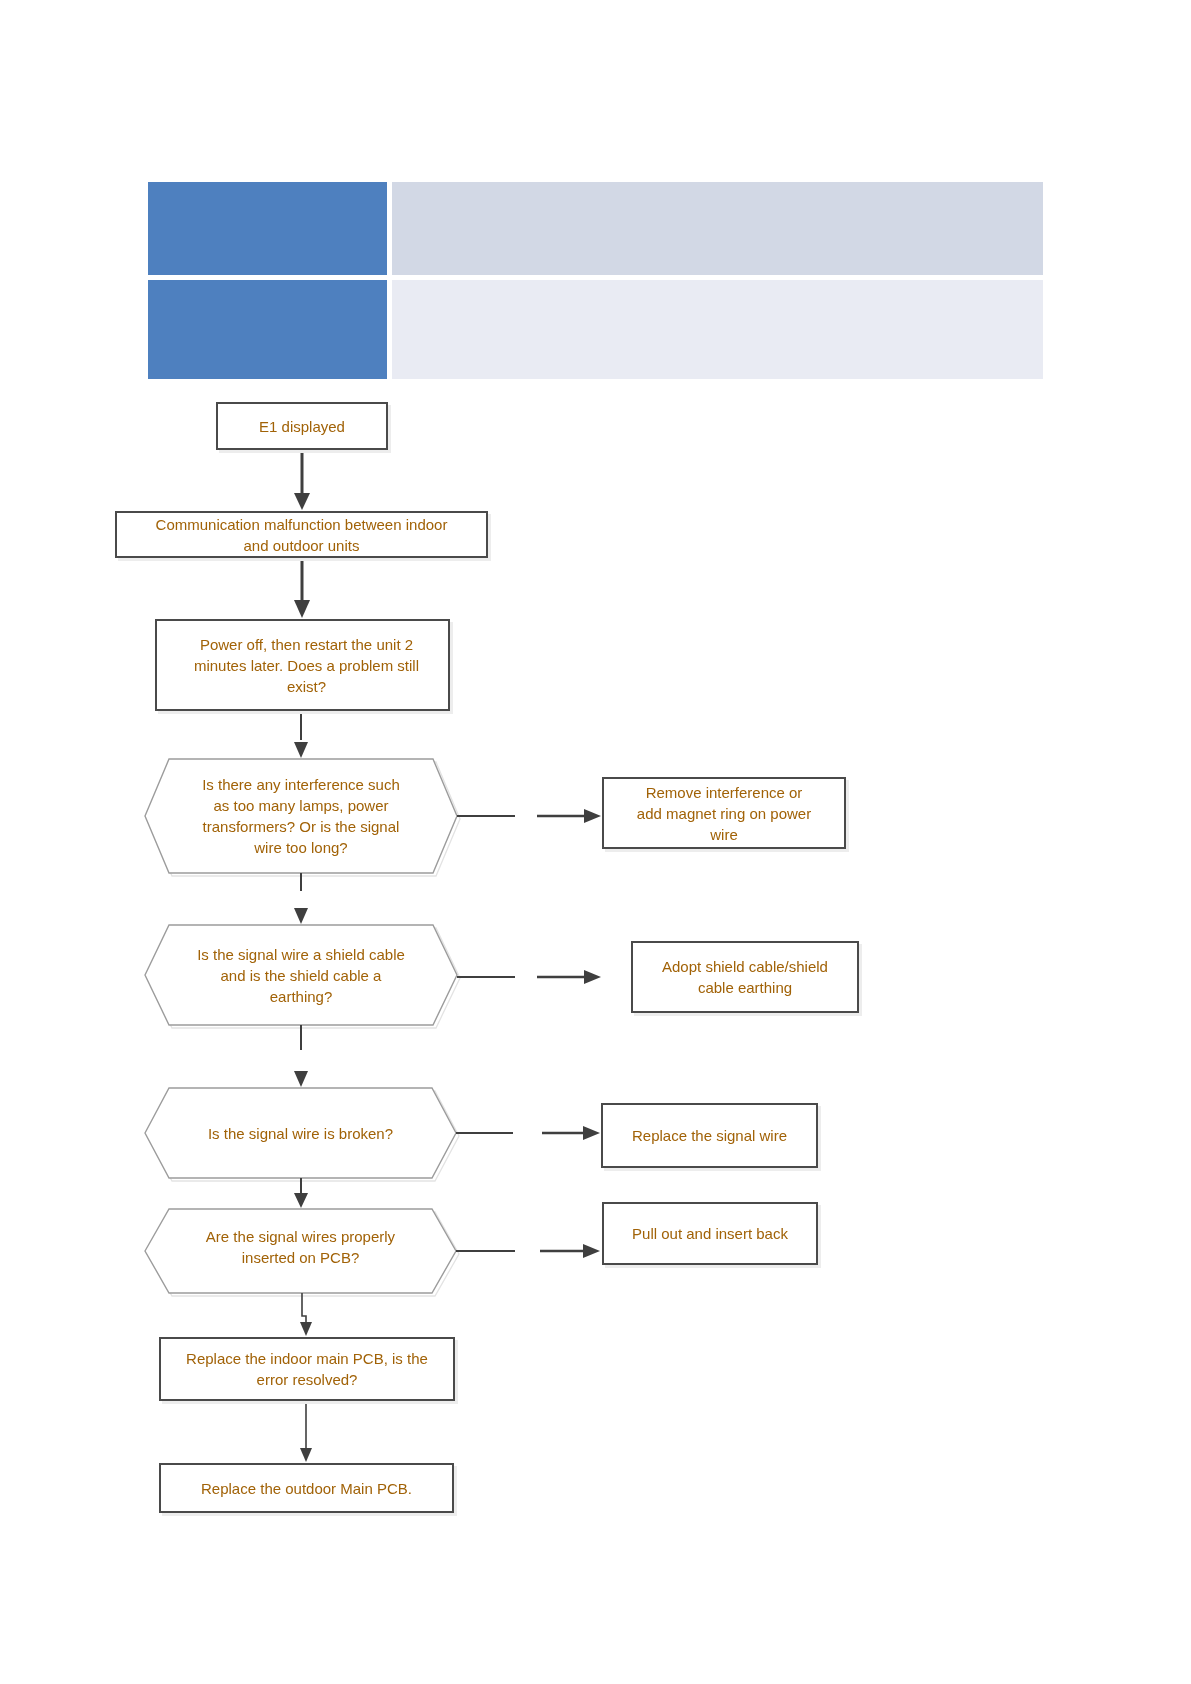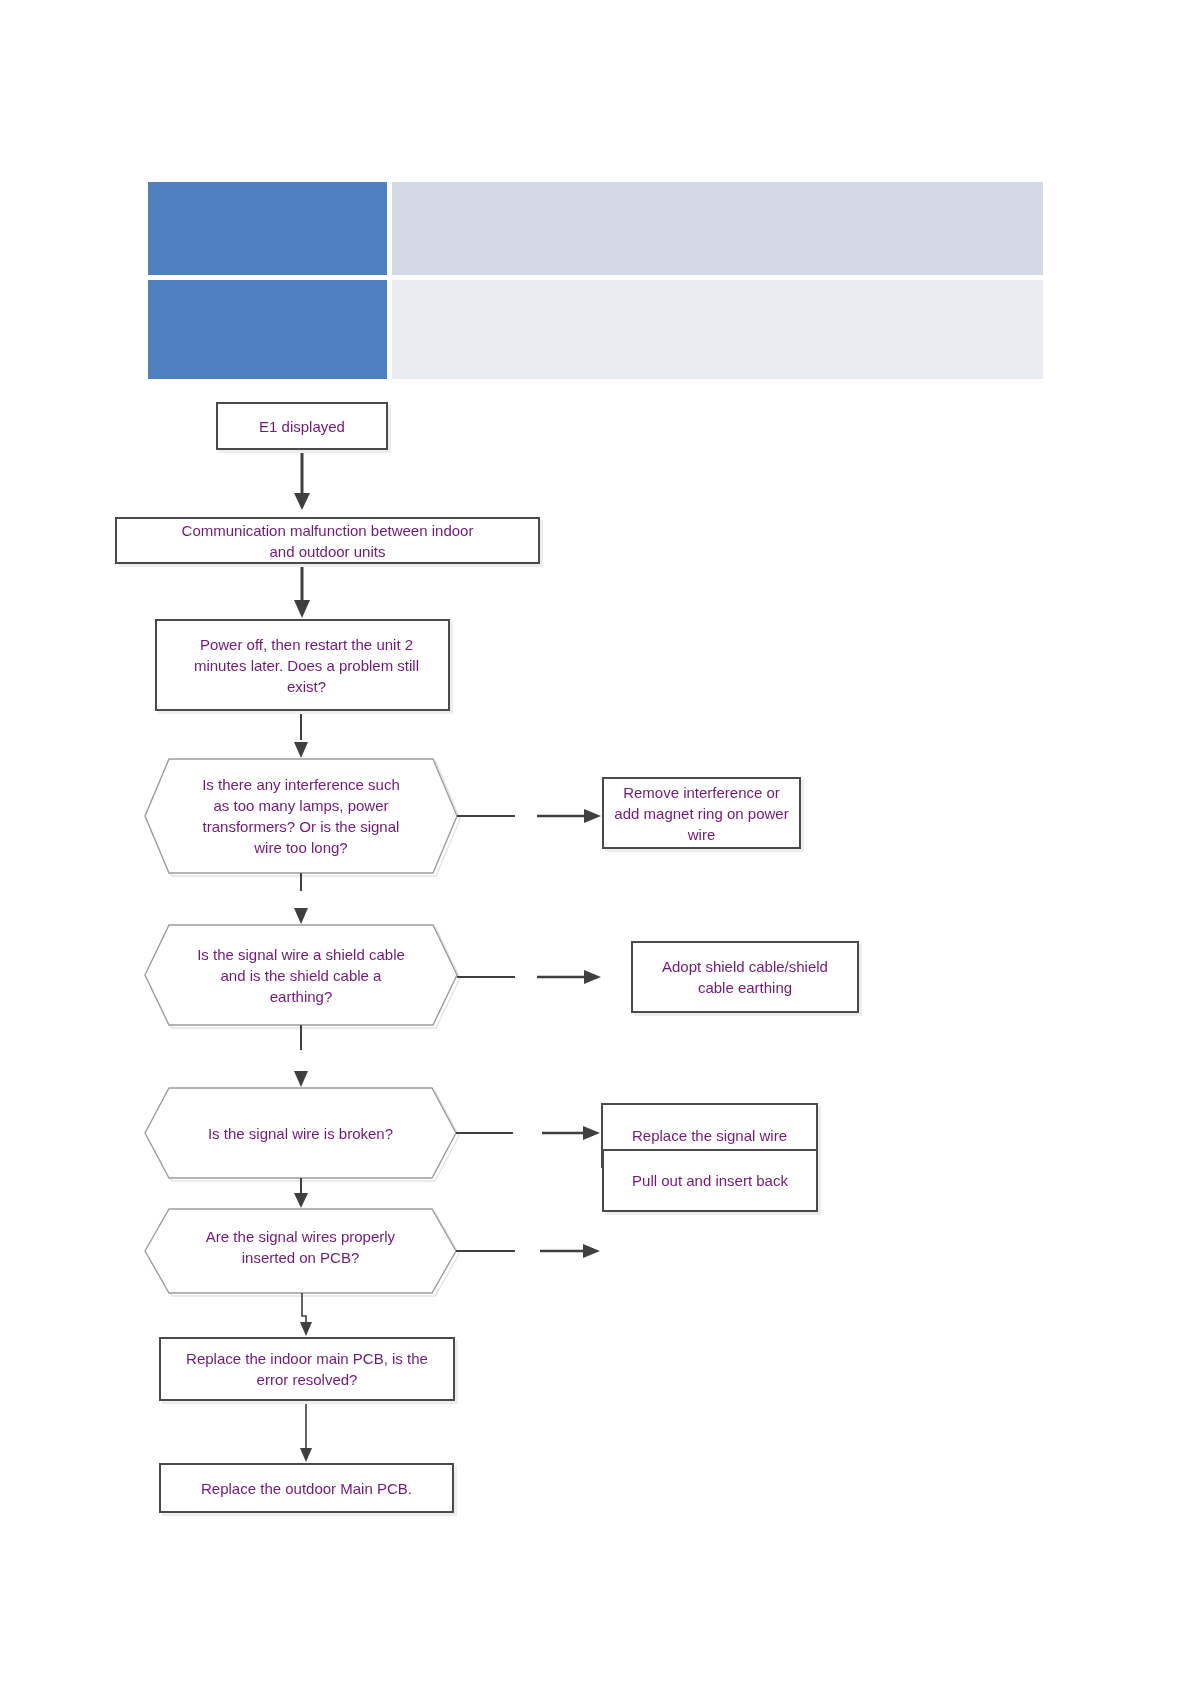--- a/index.html
+++ b/index.html
@@ -16,21 +16,21 @@
   .tcell.body1 { background:#d2d8e5; }
   .tcell.body2 { background:#e9ebf3; }
   .tcell span { display:block; padding:8px 10px; color:#ffffff; font-size:14px; }
 
   
   .connectors { position:absolute; left:0; top:0; }
   .node {
     position:absolute;
     display:flex; align-items:center; justify-content:center;
     text-align:center;
-    color:#701a75;
+    color:#a16207;
     font-size:15px; line-height:21px;
     box-sizing:border-box;
   }
   .rectnode {
     background:#ffffff;
     border:2px solid #4a4a4a;
     box-shadow:3px 3px 0 0 #ededed;
   }
   .hextext { background:transparent; }
   .node-label { white-space:pre-line; padding:2px 6px; }
@@ -111,21 +111,21 @@
       <line x1="456" y1="1251" x2="515" y2="1251" stroke-width="2"></line>
       <line x1="540" y1="1251" x2="583" y2="1251" stroke-width="2.5"></line>
       <polygon points="583,1244 583,1258 600,1251" stroke="none"></polygon>
     </g>
   </svg>
 
   <div class="node rectnode" style="left:216px; top:402px; width:172px; height:48px;">
     <div class="node-label">E1 displayed</div>
   </div>
 
-  <div class="node rectnode" style="left:115px; top:511px; width:425px; height:47px;margin-top:6px;">
+  <div class="node rectnode" style="left:115px; top:511px; width:373px; height:47px;">
     <div class="node-label">Communication malfunction between indoor
 and outdoor units</div>
   </div>
 
   <div class="node rectnode" style="left:155px; top:619px; width:295px; height:92px;padding-left:8px;">
     <div class="node-label">Power off, then restart the unit 2
 minutes later. Does a problem still
 exist?</div>
   </div>
 
@@ -144,36 +144,36 @@
 
   <div class="node hextext" style="left:145px; top:1088px; width:311px; height:90px;">
     <div class="node-label">Is the signal wire is broken?</div>
   </div>
 
   <div class="node hextext" style="left:145px; top:1209px; width:311px; height:76px;">
     <div class="node-label">Are the signal wires properly
 inserted on PCB?</div>
   </div>
 
-  <div class="node rectnode" style="left:602px; top:777px; width:199px; height:72px;">
+  <div class="node rectnode" style="left:602px; top:777px; width:244px; height:72px;">
     <div class="node-label">Remove interference or
 add magnet ring on power
 wire</div>
   </div>
 
   <div class="node rectnode" style="left:602px; top:941px; width:228px; height:72px;margin-left:29px;">
     <div class="node-label">Adopt shield cable/shield
 cable earthing</div>
   </div>
 
   <div class="node rectnode" style="left:601px; top:1103px; width:217px; height:65px;">
     <div class="node-label">Replace the signal wire</div>
   </div>
 
-  <div class="node rectnode" style="left:602px; top:1149px; width:216px; height:63px;">
+  <div class="node rectnode" style="left:602px; top:1202px; width:216px; height:63px;">
     <div class="node-label">Pull out and insert back</div>
   </div>
 
   <div class="node rectnode" style="left:159px; top:1337px; width:296px; height:64px;">
     <div class="node-label">Replace the indoor main PCB, is the
 error resolved?</div>
   </div>
 
   <div class="node rectnode" style="left:159px; top:1463px; width:295px; height:50px;">
     <div class="node-label">Replace the outdoor Main PCB.</div>

